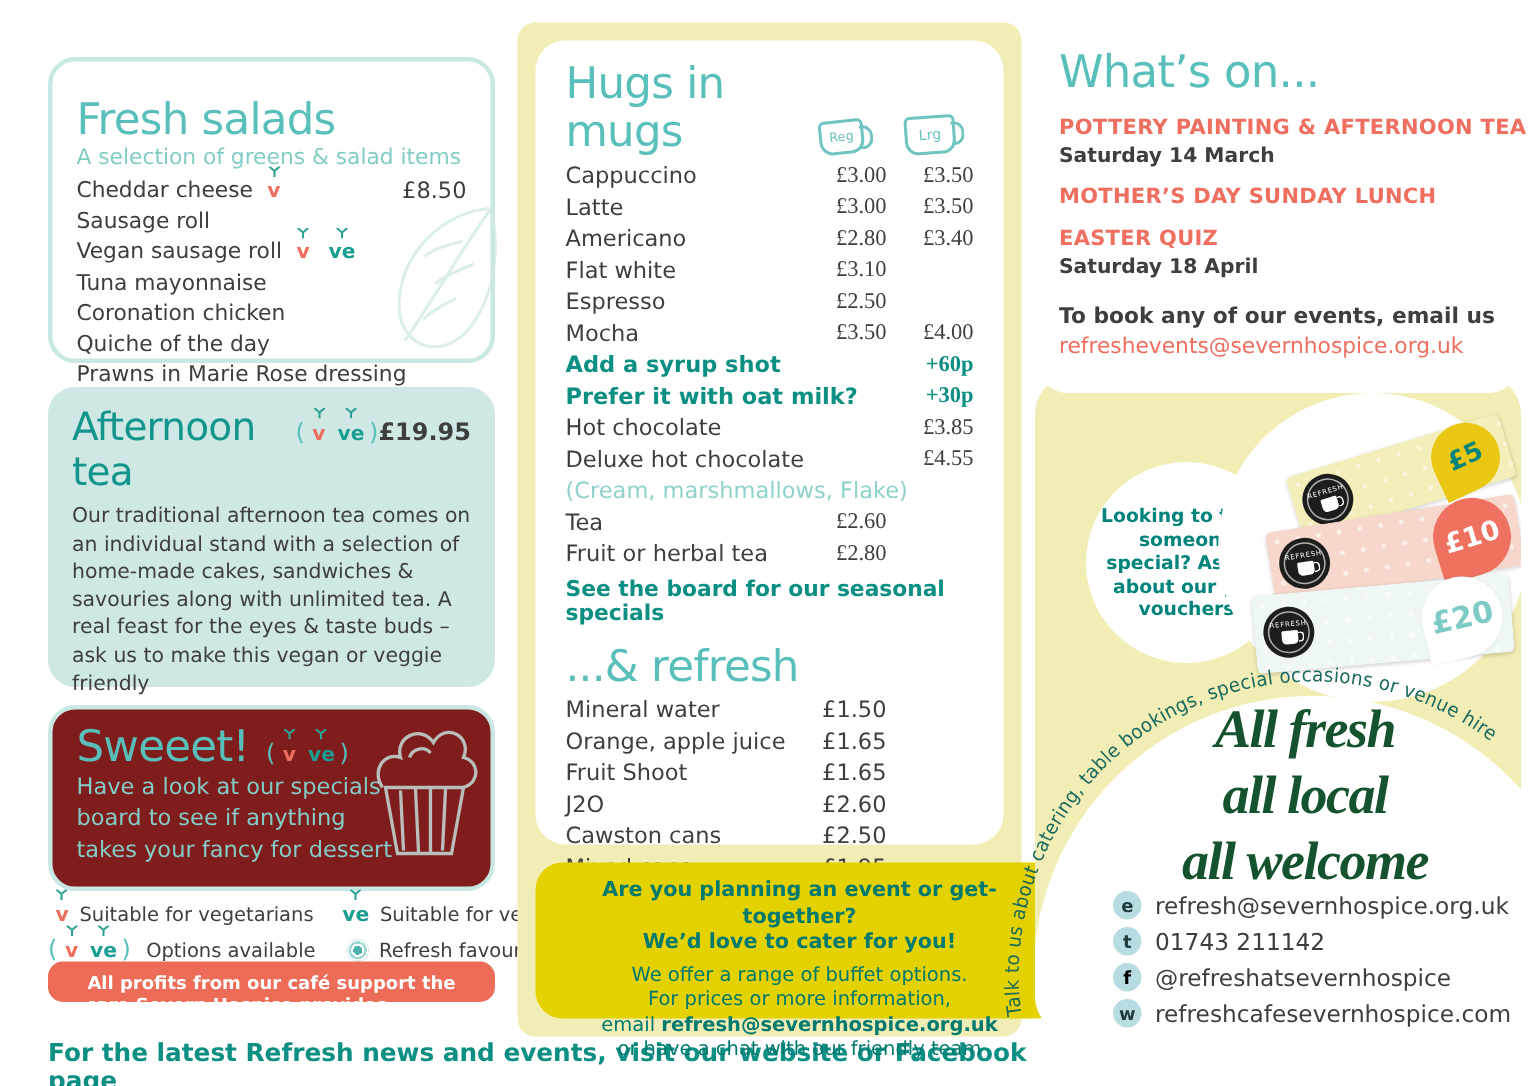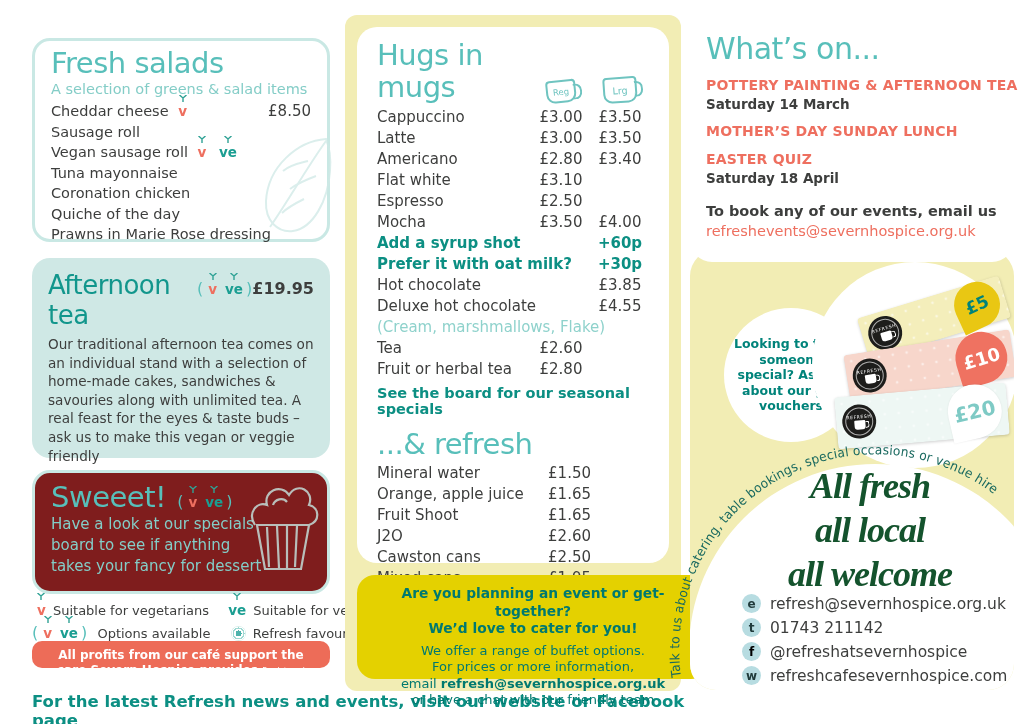--- a/index.html
+++ b/index.html
@@ -5,21 +5,21 @@
   * { margin:0; padding:0; box-sizing:border-box; }
   html,body { background:#e9e9e9; }
   .page {
     position:relative; width:1024px; height:724px; background:#ffffff;
     font-family:"DejaVu Sans", sans-serif; color:#3d3e3d; overflow:hidden;
     margin:0 auto;
   }
 
   
   .box { position:absolute; border-radius:18px; }
-  .box-salads { left:32px; top:38px; width:298px; height:204px; border:3px solid #c9e8e4; background:#fff; padding:6px 16px 6px 16px; }
+  .box-salads { left:32px; top:38px; width:298px; height:204px; border:3px solid #c9e8e4; background:#fff; padding:22px 16px 6px 16px; }
   .script-title { font-size:29px; line-height:33px; color:#58bfba; letter-spacing:-0.5px; }
   .subtitle { font-size:14.5px; line-height:18px; color:#84cdc7; margin-bottom:3px; }
   .menu-row { position:relative; font-size:14.5px; line-height:20.5px; white-space:nowrap; }
   .row-price { position:absolute; right:0; top:0; font-size:15px; }
   .leaf-decor { position:absolute; right:-6px; bottom:-2px; opacity:.75; }
 
   .box-tea { left:32px; top:258px; width:298px; height:200px; background:#cfe8e5; padding:12px 16px; }
   .tea-title-row { display:flex; align-items:baseline; }
   .tea-title { font-size:26px; line-height:30px; color:#12968c; letter-spacing:-0.5px; }
   .tea-price { margin-left:auto; font-weight:bold; font-size:16px; color:#3d3e3d; }
@@ -58,21 +58,21 @@
   .hugs-title { font-size:29px; line-height:32px; color:#58bfba; letter-spacing:-0.5px; flex:1; }
   .mug-col { width:60px; display:flex; justify-content:center; flex-shrink:0; }
   .mug { position:relative; border:2px solid #6fc4c0; color:#6fc4c0; display:flex; align-items:center; justify-content:center;
     border-radius:4px 4px 9px 9px; background:#fff; }
   .mug-reg { width:30px; height:23px; font-size:8.5px; transform:rotate(-6deg); }
   .mug-lrg { width:34px; height:26px; font-size:9.5px; transform:rotate(-4deg); }
   .mug::after { content:""; position:absolute; right:-8px; top:3px; width:7px; height:12px; border:2px solid #6fc4c0; border-left:none; border-radius:0 7px 7px 0; }
 
   .price-row { display:flex; font-size:15px; line-height:21px; }
   .p-name { flex:1; white-space:nowrap; min-width:0; }
-  .p-reg, .p-lrg { width:60px; flex-shrink:0; text-align:center; white-space:nowrap; }
+  .p-reg, .p-lrg { width:60px; flex-shrink:0; text-align:right; white-space:nowrap;font-family:Liberation Serif, serif; }
   .p-lrg { width:58px; }
   .price-row.teal { color:#0c8f83; font-weight:bold; }
   .price-row.note { color:#8fd2cc; }
   .hugs-footnote { color:#0c8f83; font-weight:bold; font-size:14.5px; margin-top:5px; }
 
   .refresh-title { font-size:29px; line-height:34px; color:#58bfba; letter-spacing:-0.5px; margin-top:10px; margin-bottom:2px; }
   .price-row2 { display:flex; font-size:15px; line-height:21px; }
   .p2-name { flex:1; white-space:nowrap; min-width:0; }
   .p2-price { width:92px; flex-shrink:0; text-align:right; white-space:nowrap; }
   .p2-spacer { width:58px; flex-shrink:0; }

